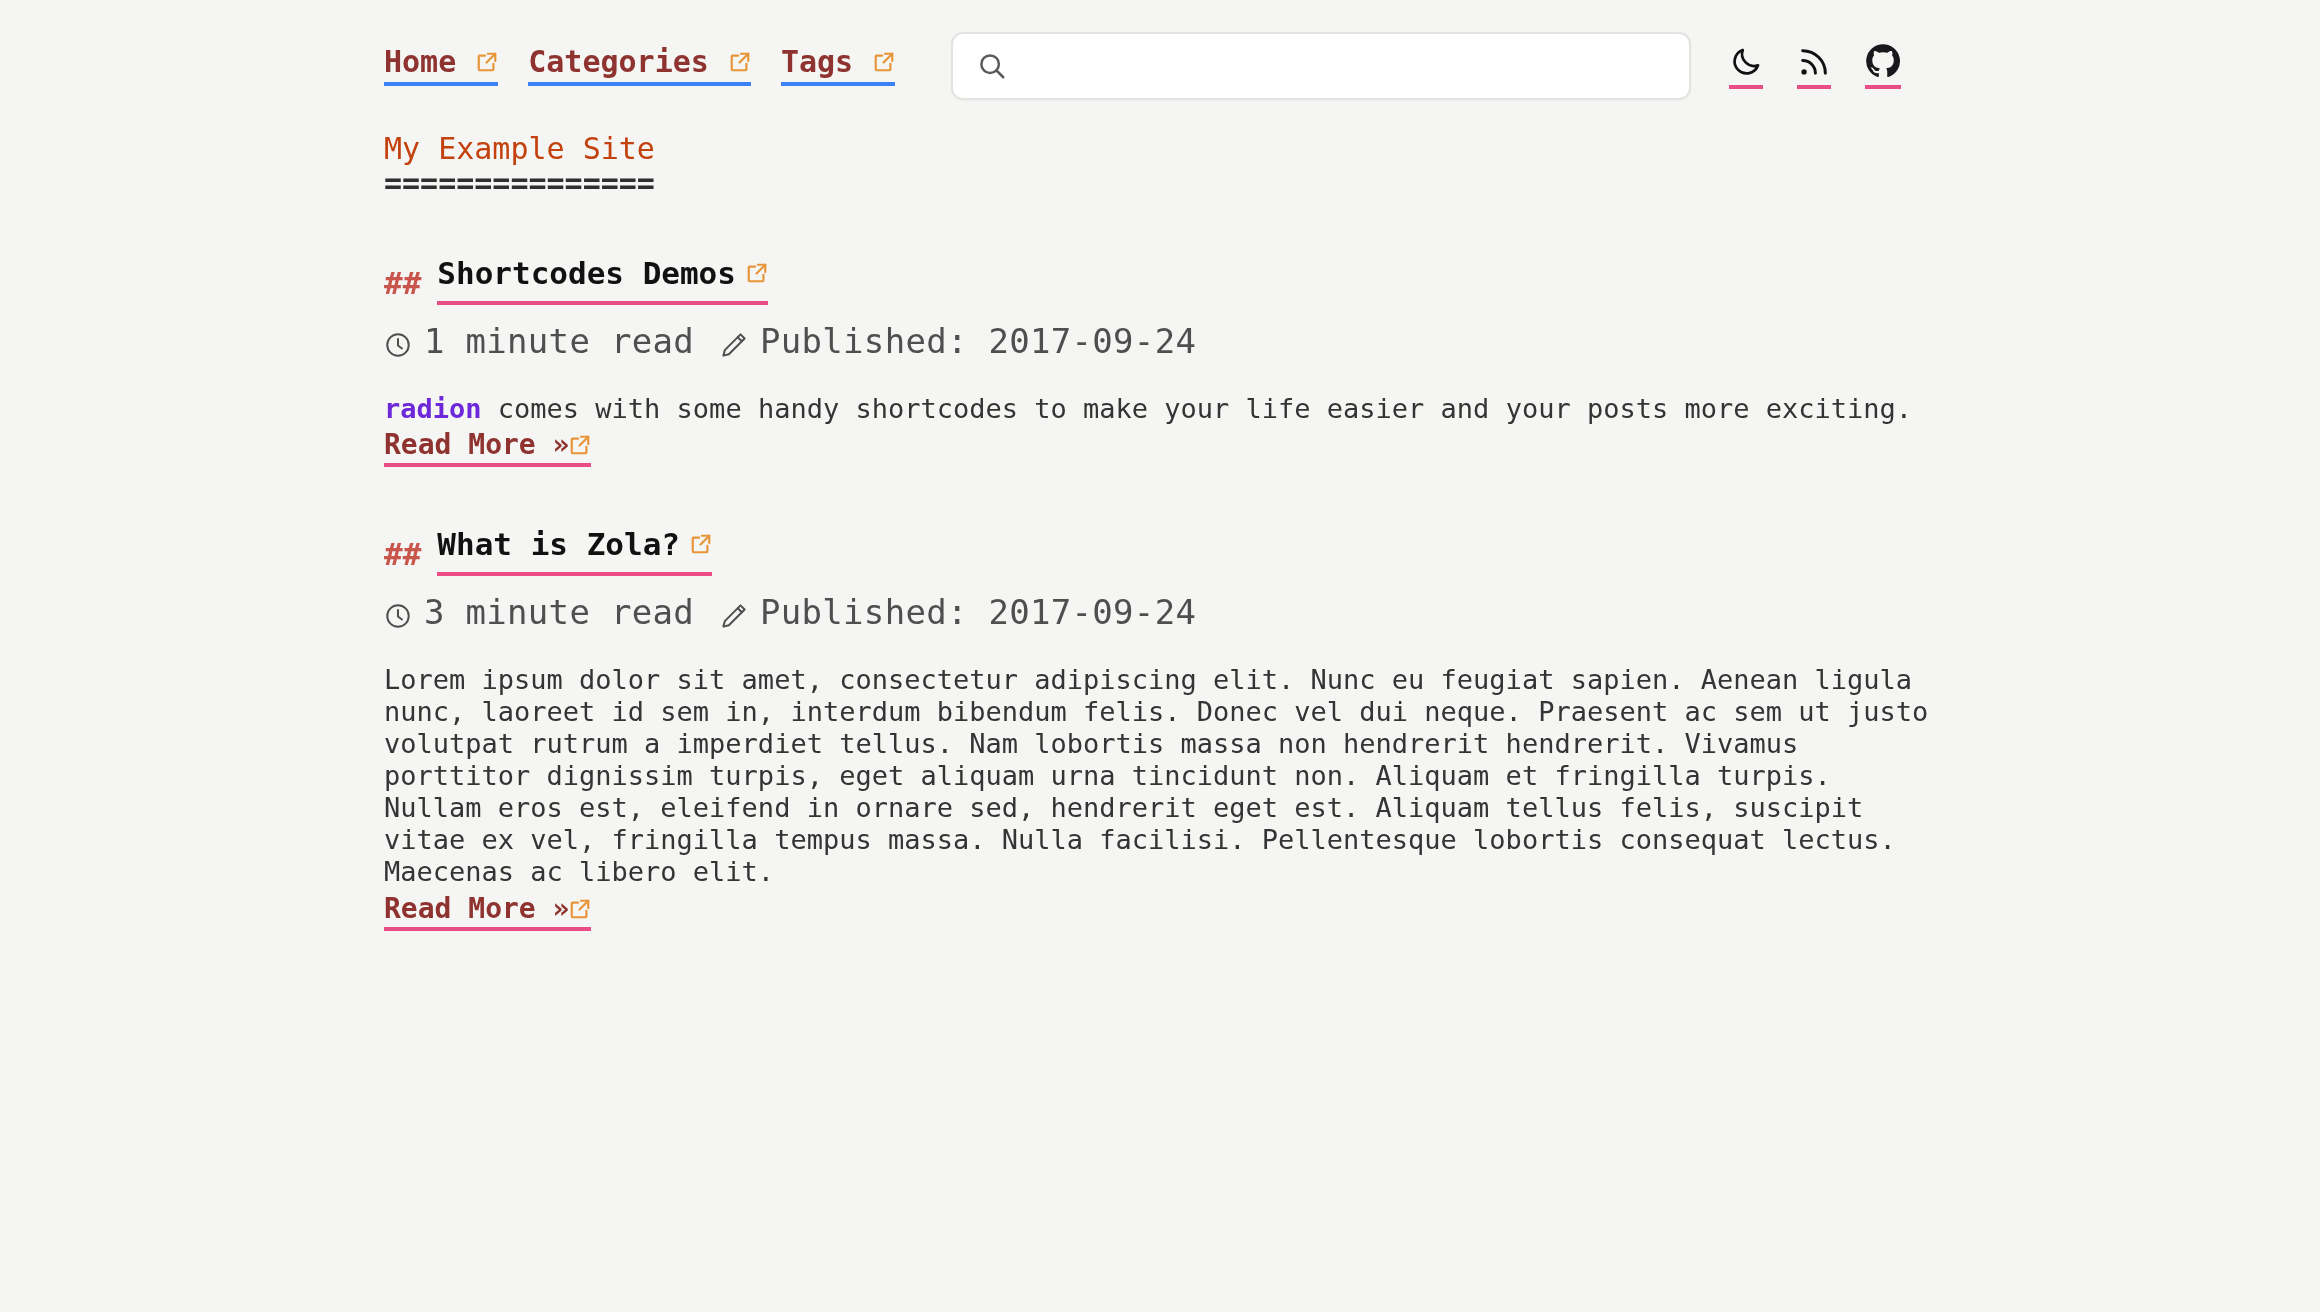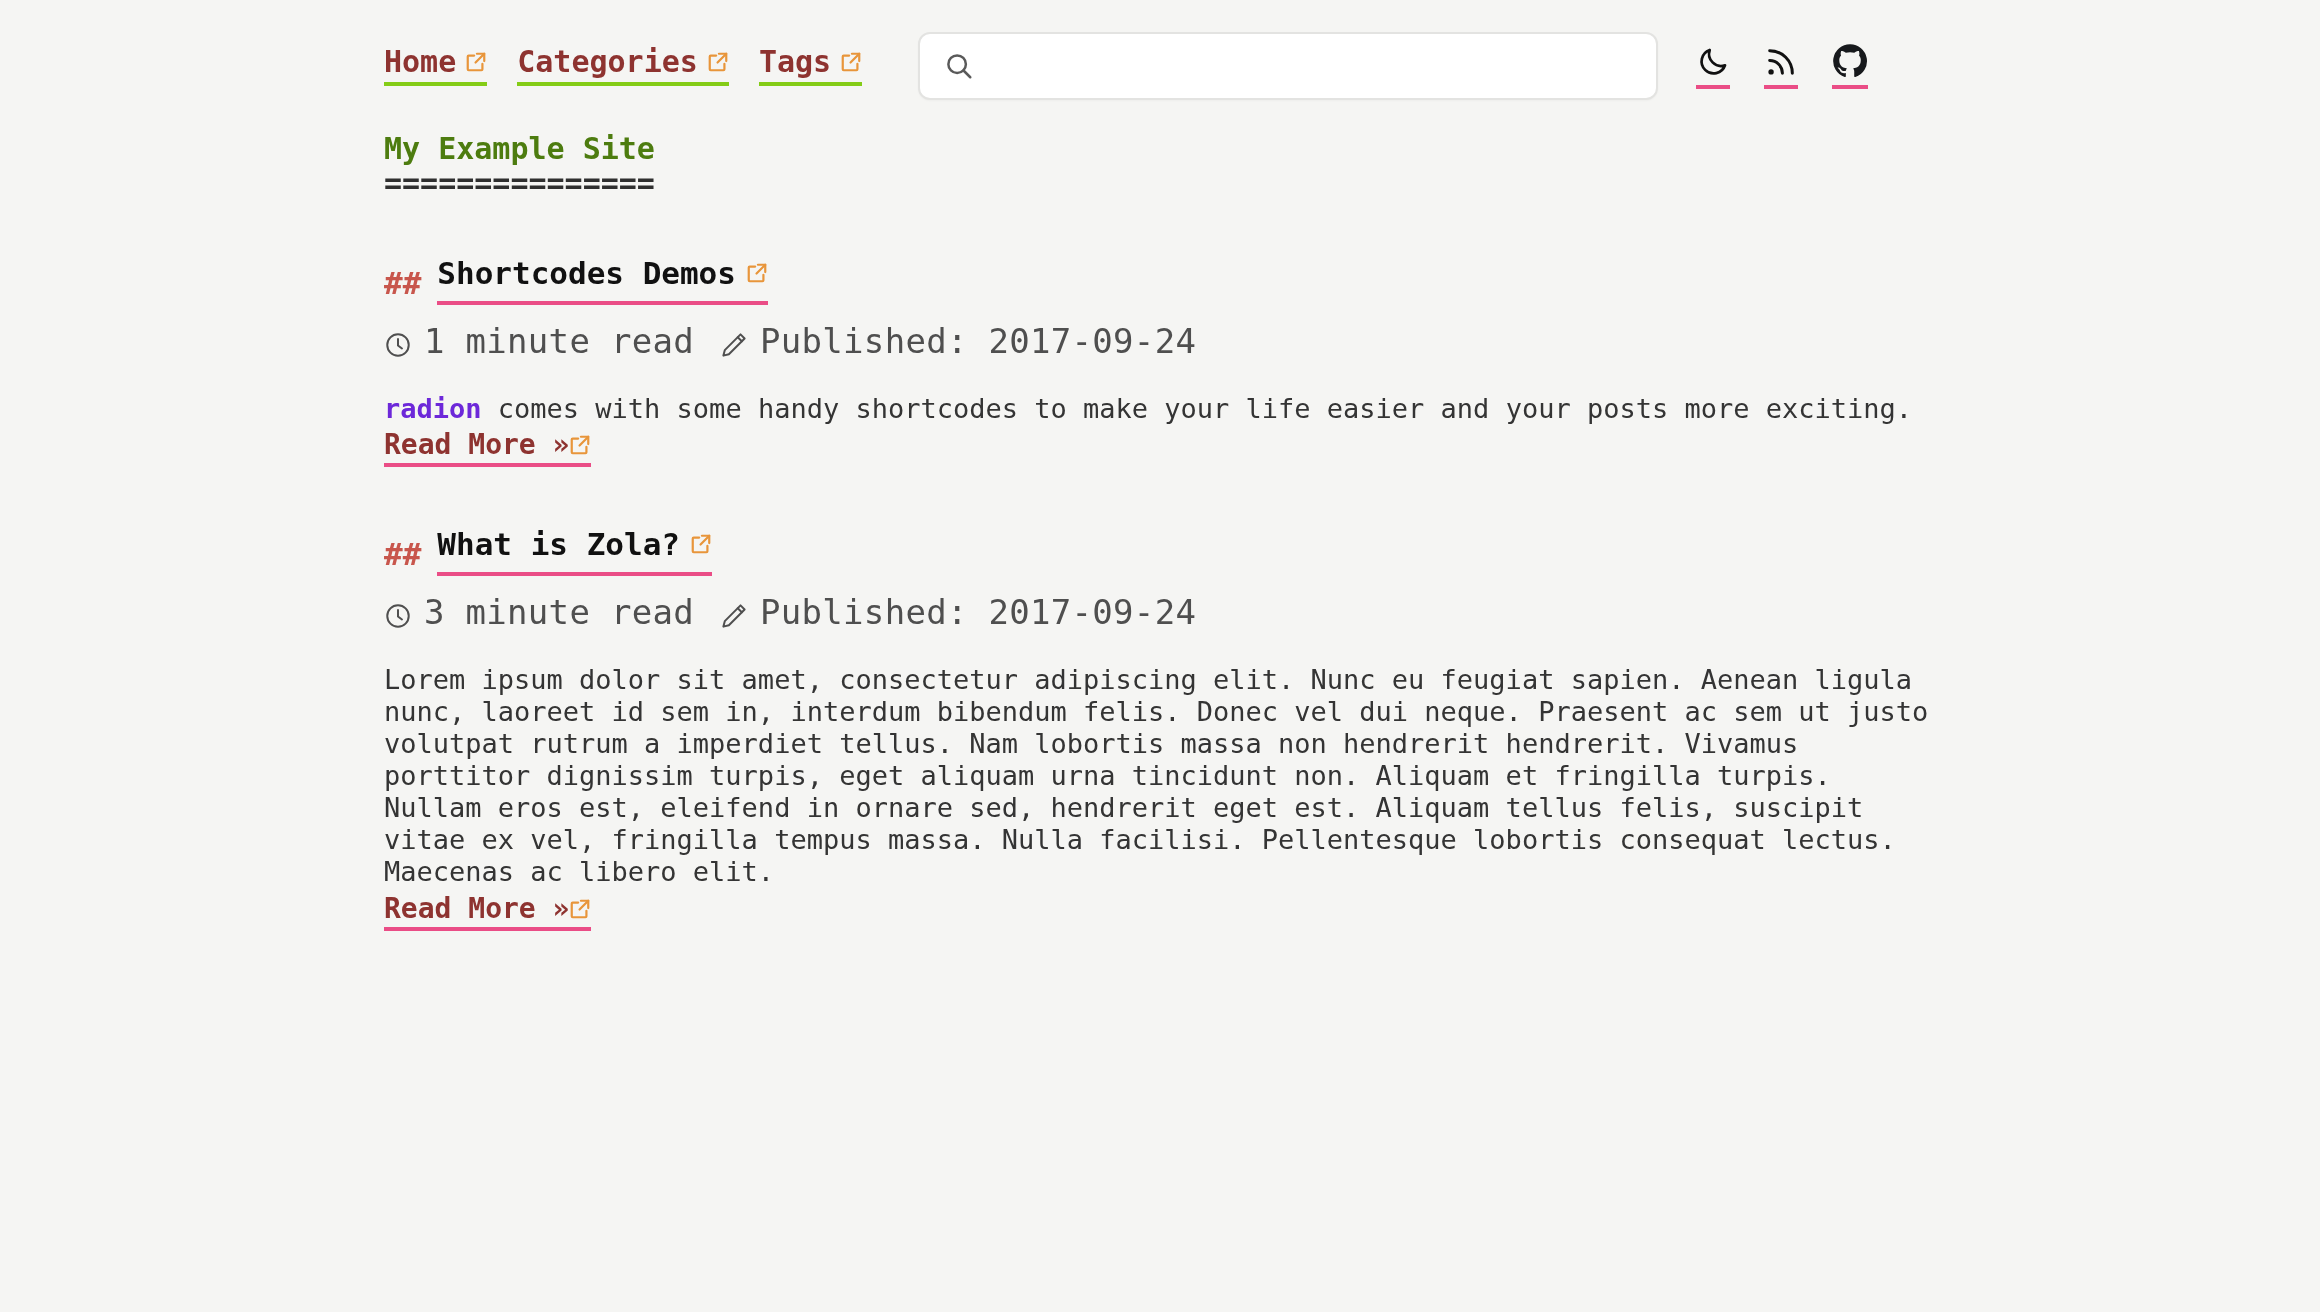--- a/index.html
+++ b/index.html
@@ -28,23 +28,23 @@
     height: 104px;
   }
   .navlinks {
     display: flex;
     align-items: flex-end;
     gap: 30px;
   }
   .navlink {
     display: inline-flex;
     align-items: center;
-    gap: 9px;
+    gap: 20px;
     text-decoration: none;
-    border-bottom: 4px solid #84cc16;
+    border-bottom: 4px solid #3b82f6;
     padding-bottom: 5px;
     line-height: 1;
   }
   .navlink .txt {
     color: #8e3330;
     font-weight: bold;
     font-size: 30px;
     letter-spacing: 0px;
     line-height: 1;
   }
@@ -87,22 +87,22 @@
     padding-bottom: 6px;
     line-height: 0;
     cursor: pointer;
   }
   .toolicon svg { display: block; }
 
   
   .site-title-block { margin-top: 28px; }
   .site-title {
     font-size: 30px;
-    font-weight: bold;
-    color: #4d7c0f;
+    font-weight: normal;
+    color: #c2410c;
     line-height: 1.15;
     letter-spacing: 0px;
   }
   .site-rule {
     font-size: 30px;
     font-weight: bold;
     color: #2f2f2f;
     line-height: 0.9;
     letter-spacing: 0px;
     margin-top: 2px;

